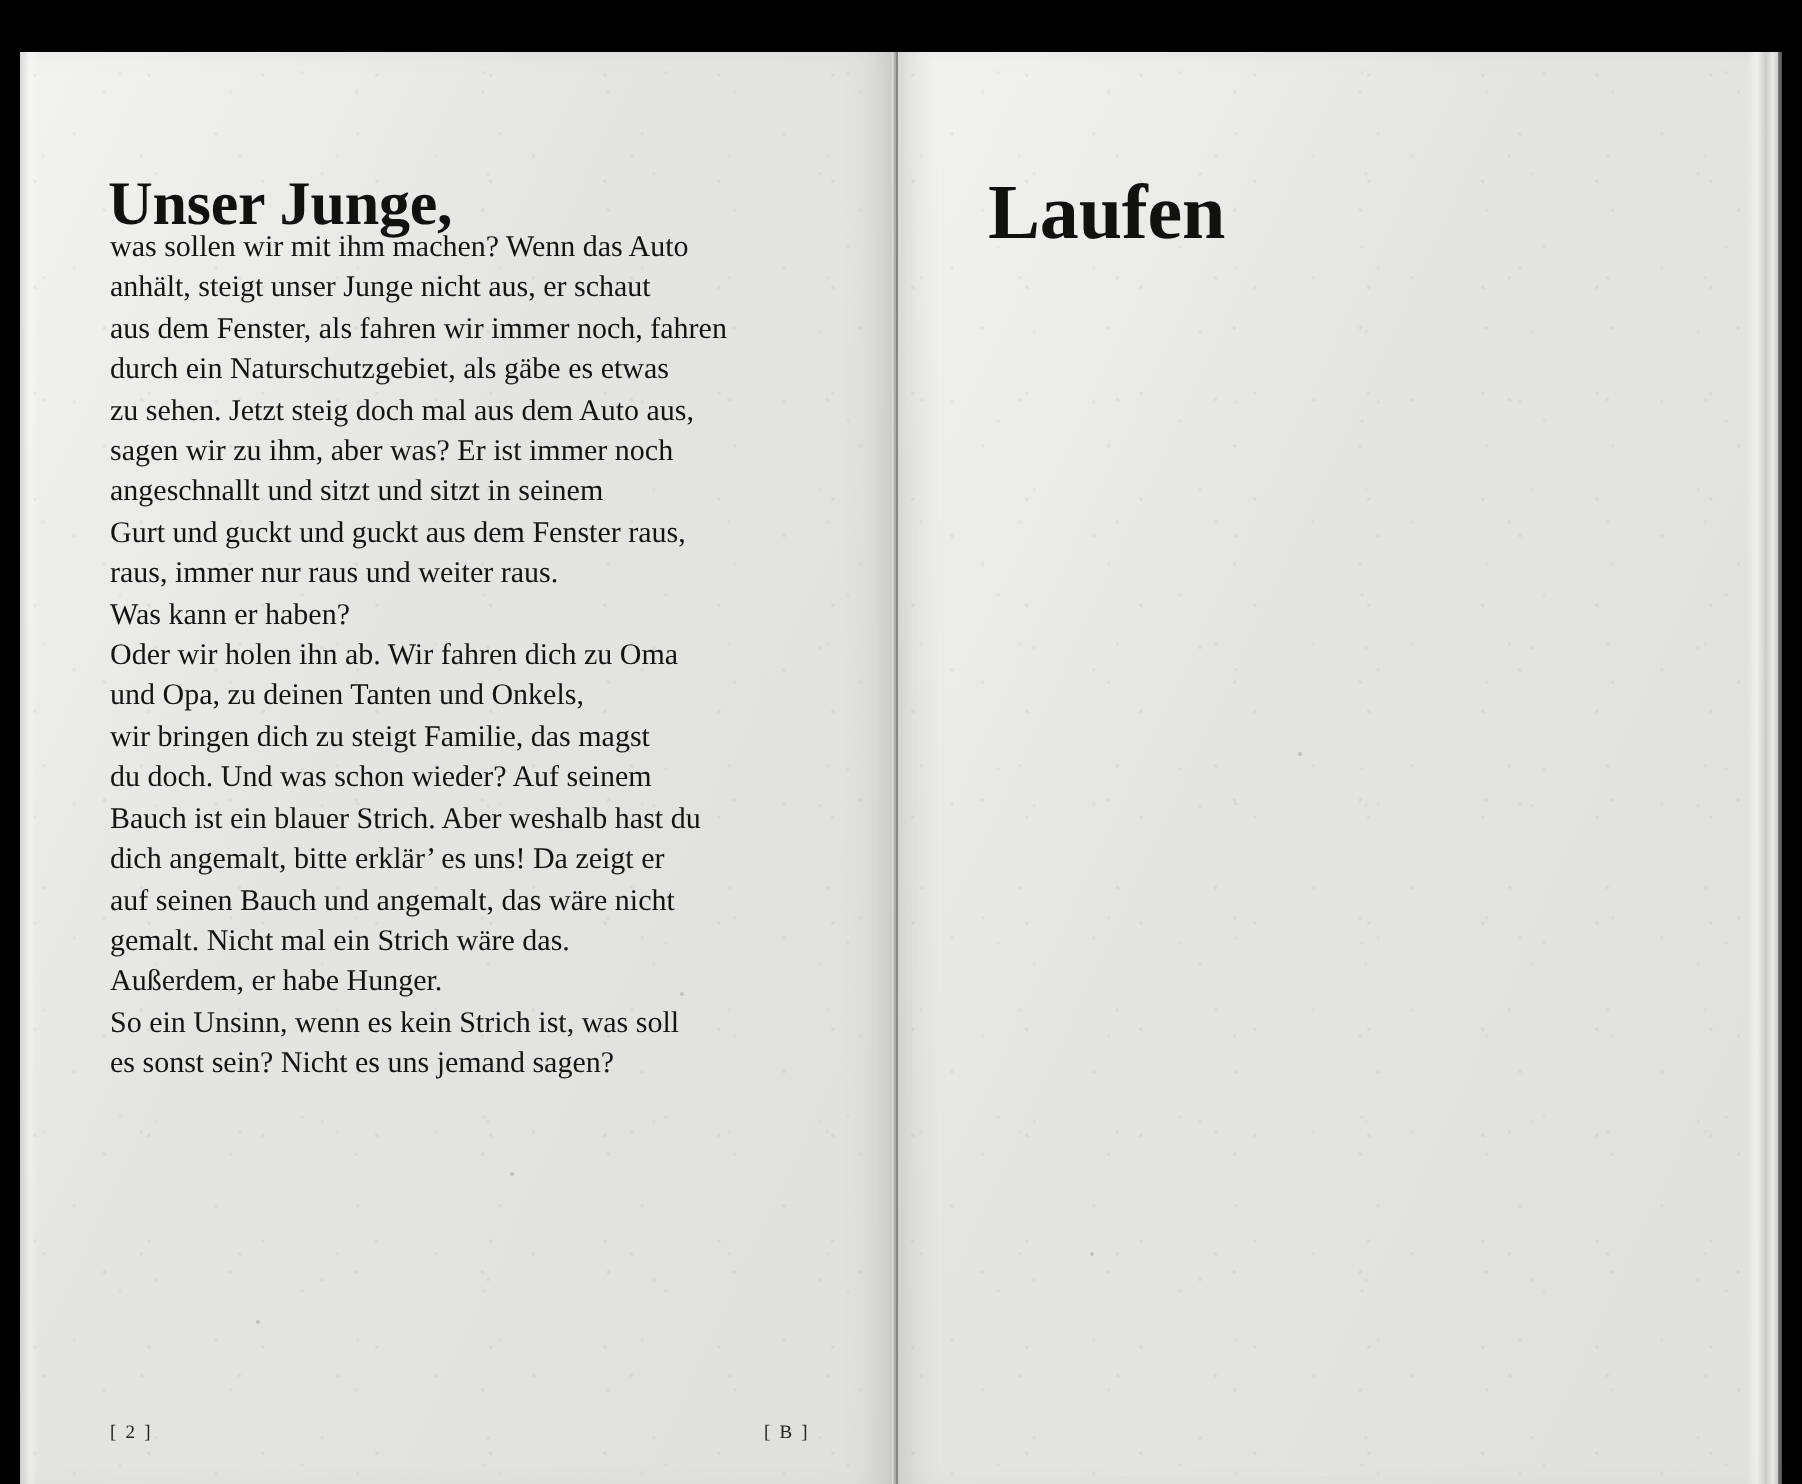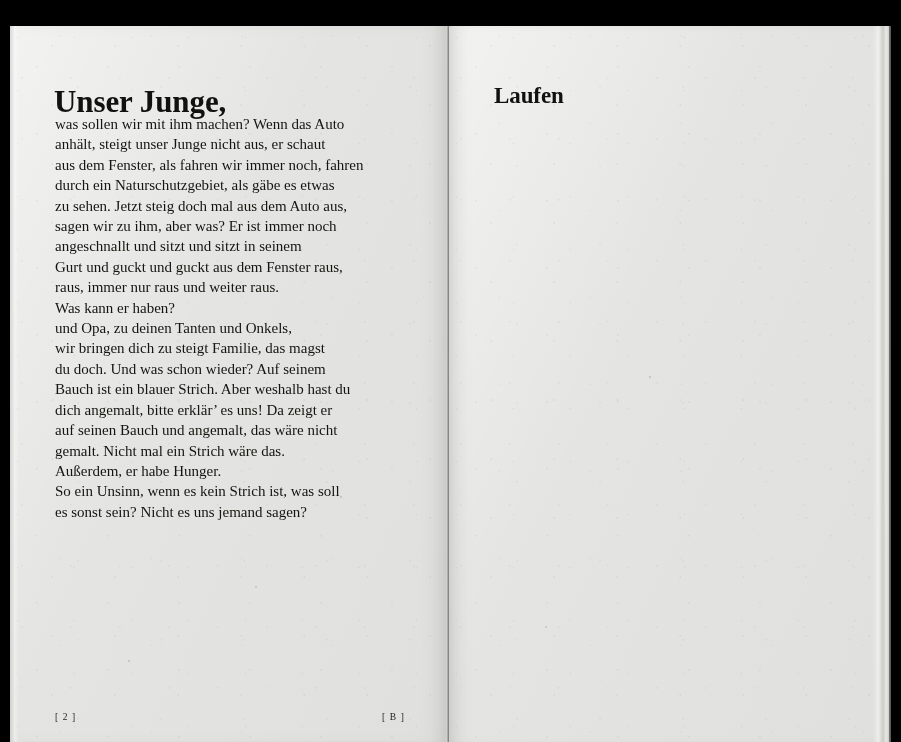--- a/index.html
+++ b/index.html
@@ -111,21 +111,21 @@
   }
   #heading-left {
     left: 44px;
     top: 38px;
     font-size: 31px;
     line-height: 34px;
   }
   #heading-right {
     left: 45px;
     top: 38px;
-    font-size: 23px;
+    font-size: 39px;
     line-height: 34px;
   }
 
   #prose-body {
     position: absolute;
     left: 45px;
     top: 88px;
     width: 380px;
     font-size: 15px;
     line-height: 20.4px;
@@ -168,20 +168,21 @@
           <span class="ln">was sollen wir mit ihm machen? Wenn das Auto</span>
           <span class="ln">anhält, steigt unser Junge nicht aus, er schaut</span>
           <span class="ln">aus dem Fenster, als fahren wir immer noch, fahren</span>
           <span class="ln">durch ein Naturschutzgebiet, als gäbe es etwas</span>
           <span class="ln">zu sehen. Jetzt steig doch mal aus dem Auto aus,</span>
           <span class="ln">sagen wir zu ihm, aber was? Er ist immer noch</span>
           <span class="ln">angeschnallt und sitzt und sitzt in seinem</span>
           <span class="ln">Gurt und guckt und guckt aus dem Fenster raus,</span>
           <span class="ln">raus, immer nur raus und weiter raus.</span>
           <span class="ln">Was kann er haben?</span>
+          <span class="ln">Oder wir holen ihn ab. Wir fahren dich zu Oma</span>
           <span class="ln">und Opa, zu deinen Tanten und Onkels,</span>
           <span class="ln">wir bringen dich zu steigt Familie, das magst</span>
           <span class="ln">du doch. Und was schon wieder? Auf seinem</span>
           <span class="ln">Bauch ist ein blauer Strich. Aber weshalb hast du</span>
           <span class="ln">dich angemalt, bitte erklär’ es uns! Da zeigt er</span>
           <span class="ln">auf seinen Bauch und angemalt, das wäre nicht</span>
           <span class="ln">gemalt. Nicht mal ein Strich wäre das.</span>
           <span class="ln">Außerdem, er habe Hunger.</span>
           <span class="ln">So ein Unsinn, wenn es kein Strich ist, was soll</span>
           <span class="ln">es sonst sein? Nicht es uns jemand sagen?</span>

